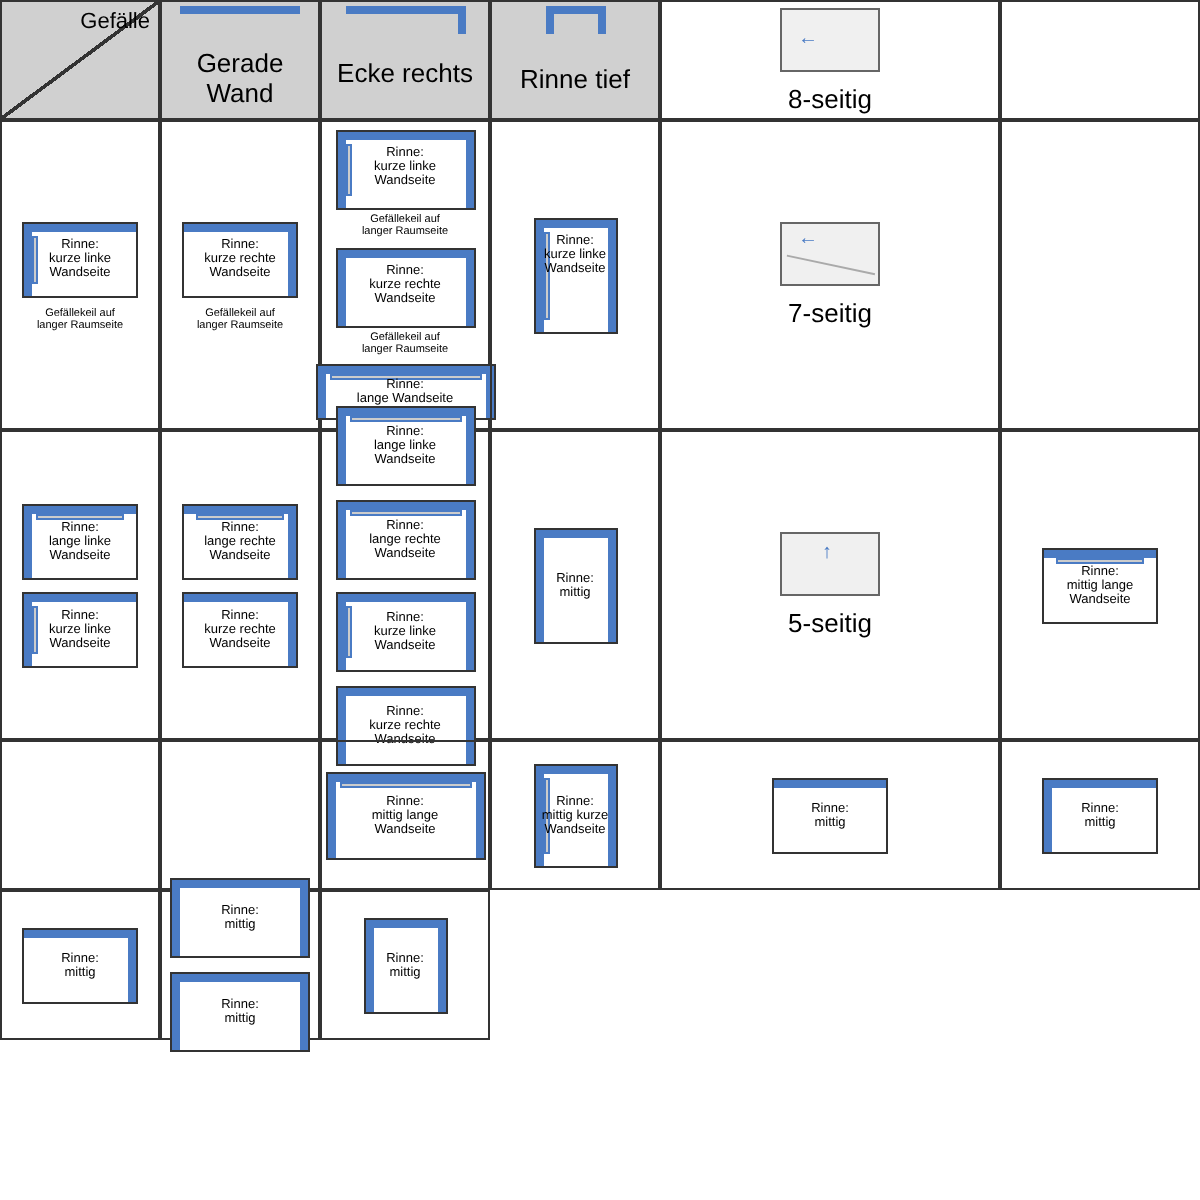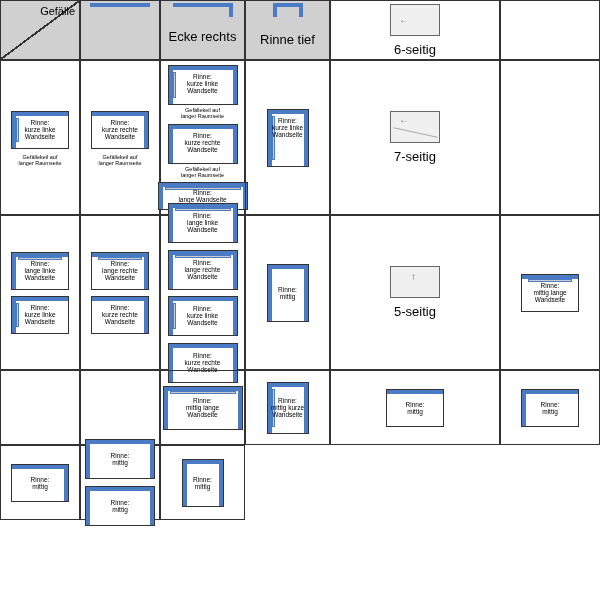--- a/index.html
+++ b/index.html
@@ -33,20 +33,21 @@
 
 <div class="grid">
 
   <div class="cell corner">
     <span>Gefälle</span>
   </div>
   <div class="cell hdr">
     <div class="hdr-icon">
         <div class="wall wall-top"></div>
       </div>
+    <span style="margin-top:18px">Gerade Wand</span>
   </div>
   <div class="cell hdr">
     <div class="hdr-icon">
         <div class="wall wall-top"></div>
         <div class="wall wall-right" style="height:14px"></div>
       </div>
     <span style="margin-top:12px">Ecke rechts</span>
   </div>
   <div class="cell hdr">
     <div class="hdr-icon" style="width:30px">
@@ -54,21 +55,21 @@
         <div class="wall wall-left" style="height:14px"></div>
         <div class="wall wall-right" style="height:14px"></div>
       </div>
     <span style="margin-top:18px">Rinne tief</span>
   </div>
 
   <div class="cell rowhdr">
     <div class="icon-box">
         <span class="arrw" style="left:8px">←</span>
       </div>
-    <span>6-seitig</span>
+    <span>8-seitig</span>
   </div>
   <div class="cell"></div>
   <div class="cell dcell">
     <div class="diag-box diag-sm">
       <div class="wall wall-top"></div>
         <div class="wall wall-left"></div>
         <div class="rinne-left"></div>
       <div class="diag-label top" style="white-space:pre-line">Rinne:
 kurze linke
 Wandseite</div>

